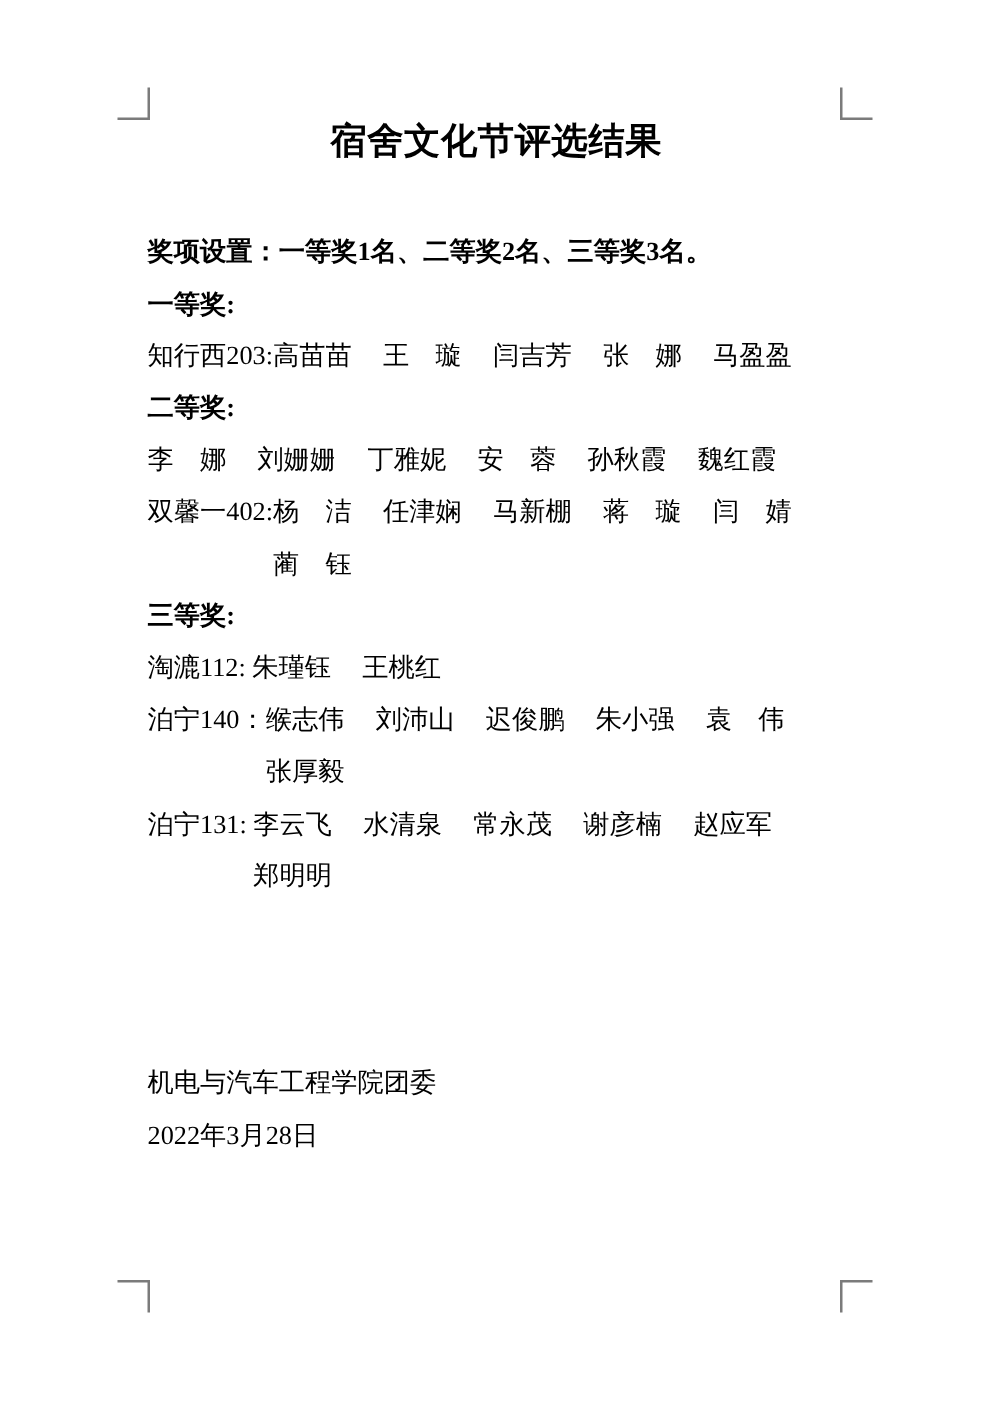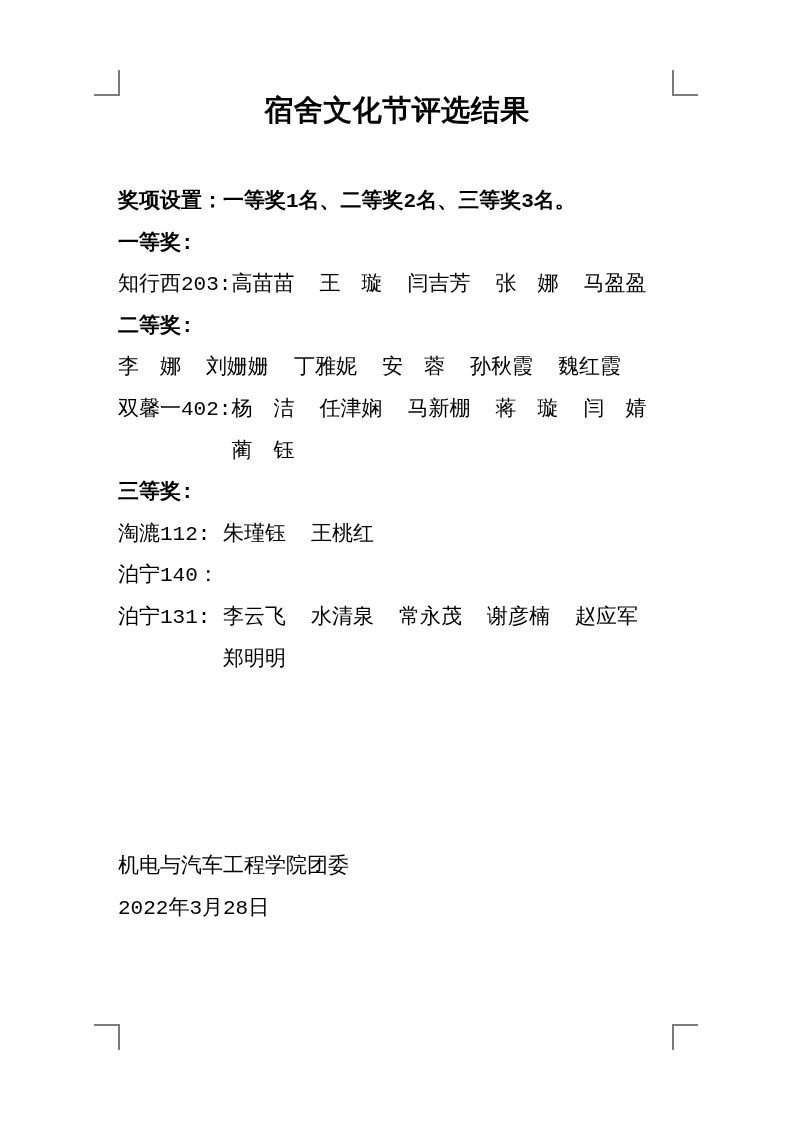--- a/index.html
+++ b/index.html
@@ -6,21 +6,21 @@
     margin: 0;
     padding: 0;
     background: #ffffff;
   }
   .page {
     position: relative;
     width: 705px;
     height: 1123px;
     background: #ffffff;
     overflow: hidden;
-    font-family: Liberation Mono, monospace;
+    font-family: Liberation Serif, serif;
     color: #000000;
   }
   
   .crop-mark {
     position: absolute;
     width: 24px;
     height: 24px;
   }
   .crop-mark.tl { left: 94px;  top: 70px;    border-right: 2px solid #7b7b7b; border-bottom: 2px solid #7b7b7b; }
   .crop-mark.tr { left: 672px; top: 70px;    border-left: 2px solid #7b7b7b;  border-bottom: 2px solid #7b7b7b; }
@@ -137,20 +137,28 @@
     <p class="section-heading">三等奖:</p>
     <div class="entry">
       <span class="room">淘漉112: </span>
       <span class="names">
         <span class="name">朱瑾钰</span>
         <span class="name">王桃红</span>
       </span>
     </div>
     <div class="entry">
       <span class="room">泊宁140：</span>
+      <span class="names">
+        <span class="name">缑志伟</span>
+        <span class="name">刘沛山</span>
+        <span class="name">迟俊鹏</span>
+        <span class="name">朱小强</span>
+        <span class="name">袁　伟</span>
+        <span class="name">张厚毅</span>
+      </span>
     </div>
     <div class="entry">
       <span class="room">泊宁131: </span>
       <span class="names">
         <span class="name">李云飞</span>
         <span class="name">水清泉</span>
         <span class="name">常永茂</span>
         <span class="name">谢彦楠</span>
         <span class="name">赵应军</span>
         <span class="name">郑明明</span>

